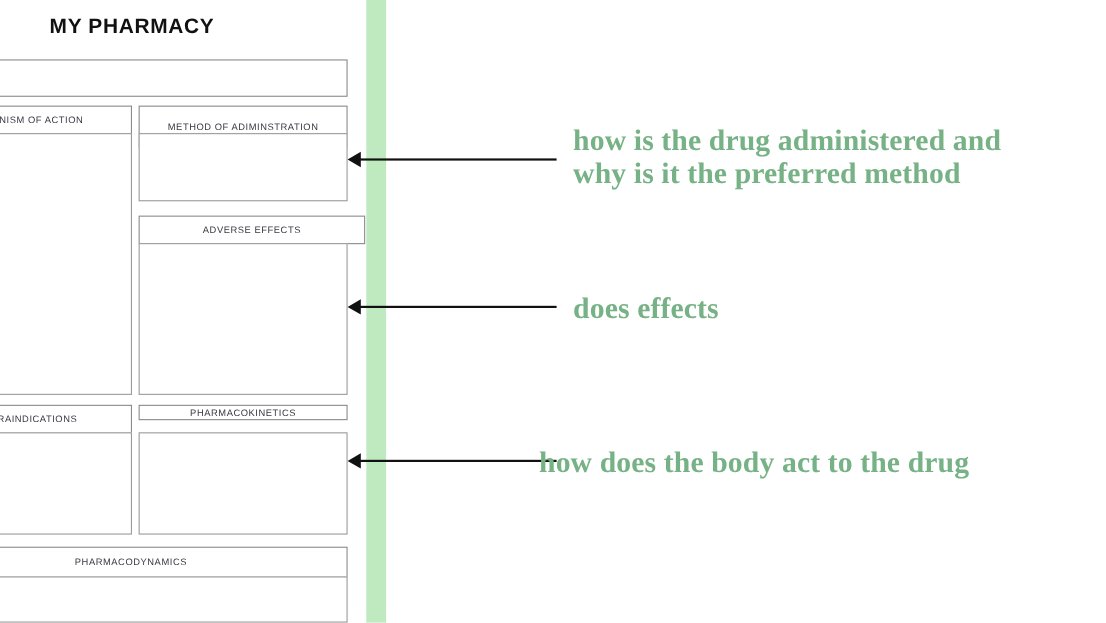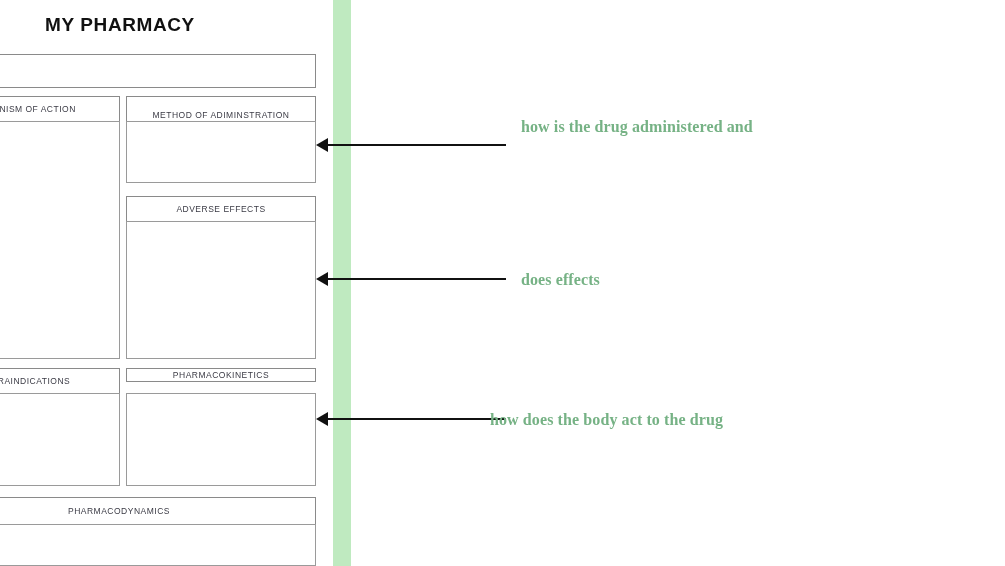--- a/index.html
+++ b/index.html
@@ -96,42 +96,42 @@
     border-top: 7px solid transparent;
     border-bottom: 7px solid transparent;
     border-right: 12px solid #111111;
   }
 
   
   .annotation {
     position: absolute;
     font-family: "Liberation Serif", serif;
     font-weight: bold;
-    font-size: 16px;
+    font-size: 27px;
     line-height: 30px;
     color: #76b285;
     letter-spacing: 0.1px;
   }
 </style>
 </head>
 <body>
 
 <div class="worksheet">
 
   <div class="ws-title">MY PHARMACY</div>
 
   <div class="name-input"></div>
 
   <div class="box-label" style="left:2px; top:96px; width:198px; height:26px;">MECHANISM OF ACTION</div>
   <div class="box-body" style="left:2px; top:121px; width:198px; height:238px;"></div>
 
   <div class="box-label" style="left:206px; top:96px; width:190px; height:38px;">METHOD OF ADIMINSTRATION</div>
   <div class="box-body" style="left:206px; top:121px; width:190px; height:62px;"></div>
 
-  <div class="box-label" style="left:206px; top:196px; width:190px; height:26px;">ADVERSE EFFECTS</div>
+  <div class="box-label" style="left:206px; top:196px; width:206px; height:26px;">ADVERSE EFFECTS</div>
   <div class="box-body" style="left:206px; top:221px; width:190px; height:138px;"></div>
 
   <div class="box-label" style="left:2px; top:368px; width:198px; height:26px;">CONTRAINDICATIONS</div>
   <div class="box-body" style="left:2px; top:393px; width:198px; height:93px;"></div>
 
   <div class="box-label" style="left:206px; top:368px; width:190px; height:14px;">PHARMACOKINETICS</div>
   <div class="box-body" style="left:206px; top:393px; width:190px; height:93px;"></div>
 
   <div class="box-label" style="left:2px; top:497px; width:394px; height:28px;">PHARMACODYNAMICS</div>
   <div class="box-body" style="left:2px; top:524px; width:394px; height:42px;"></div>
@@ -150,20 +150,21 @@
   <div class="arrow-line" style="width:182px;"></div>
 </div>
 
 <div class="arrow" style="left:316px; top:412px; width:190px;">
   <div class="arrow-head"></div>
   <div class="arrow-line" style="width:182px;"></div>
 </div>
 
 <div class="annotation" style="left:521px; top:112px;">
   <div>how is the drug administered and</div>
+  <div>why is it the preferred method</div>
 </div>
 
 <div class="annotation" style="left:521px; top:265px;">
   <div>does effects</div>
 </div>
 
 <div class="annotation" style="left:490px; top:405px;">
   <div>how does the body act to the drug</div>
 </div>
 

